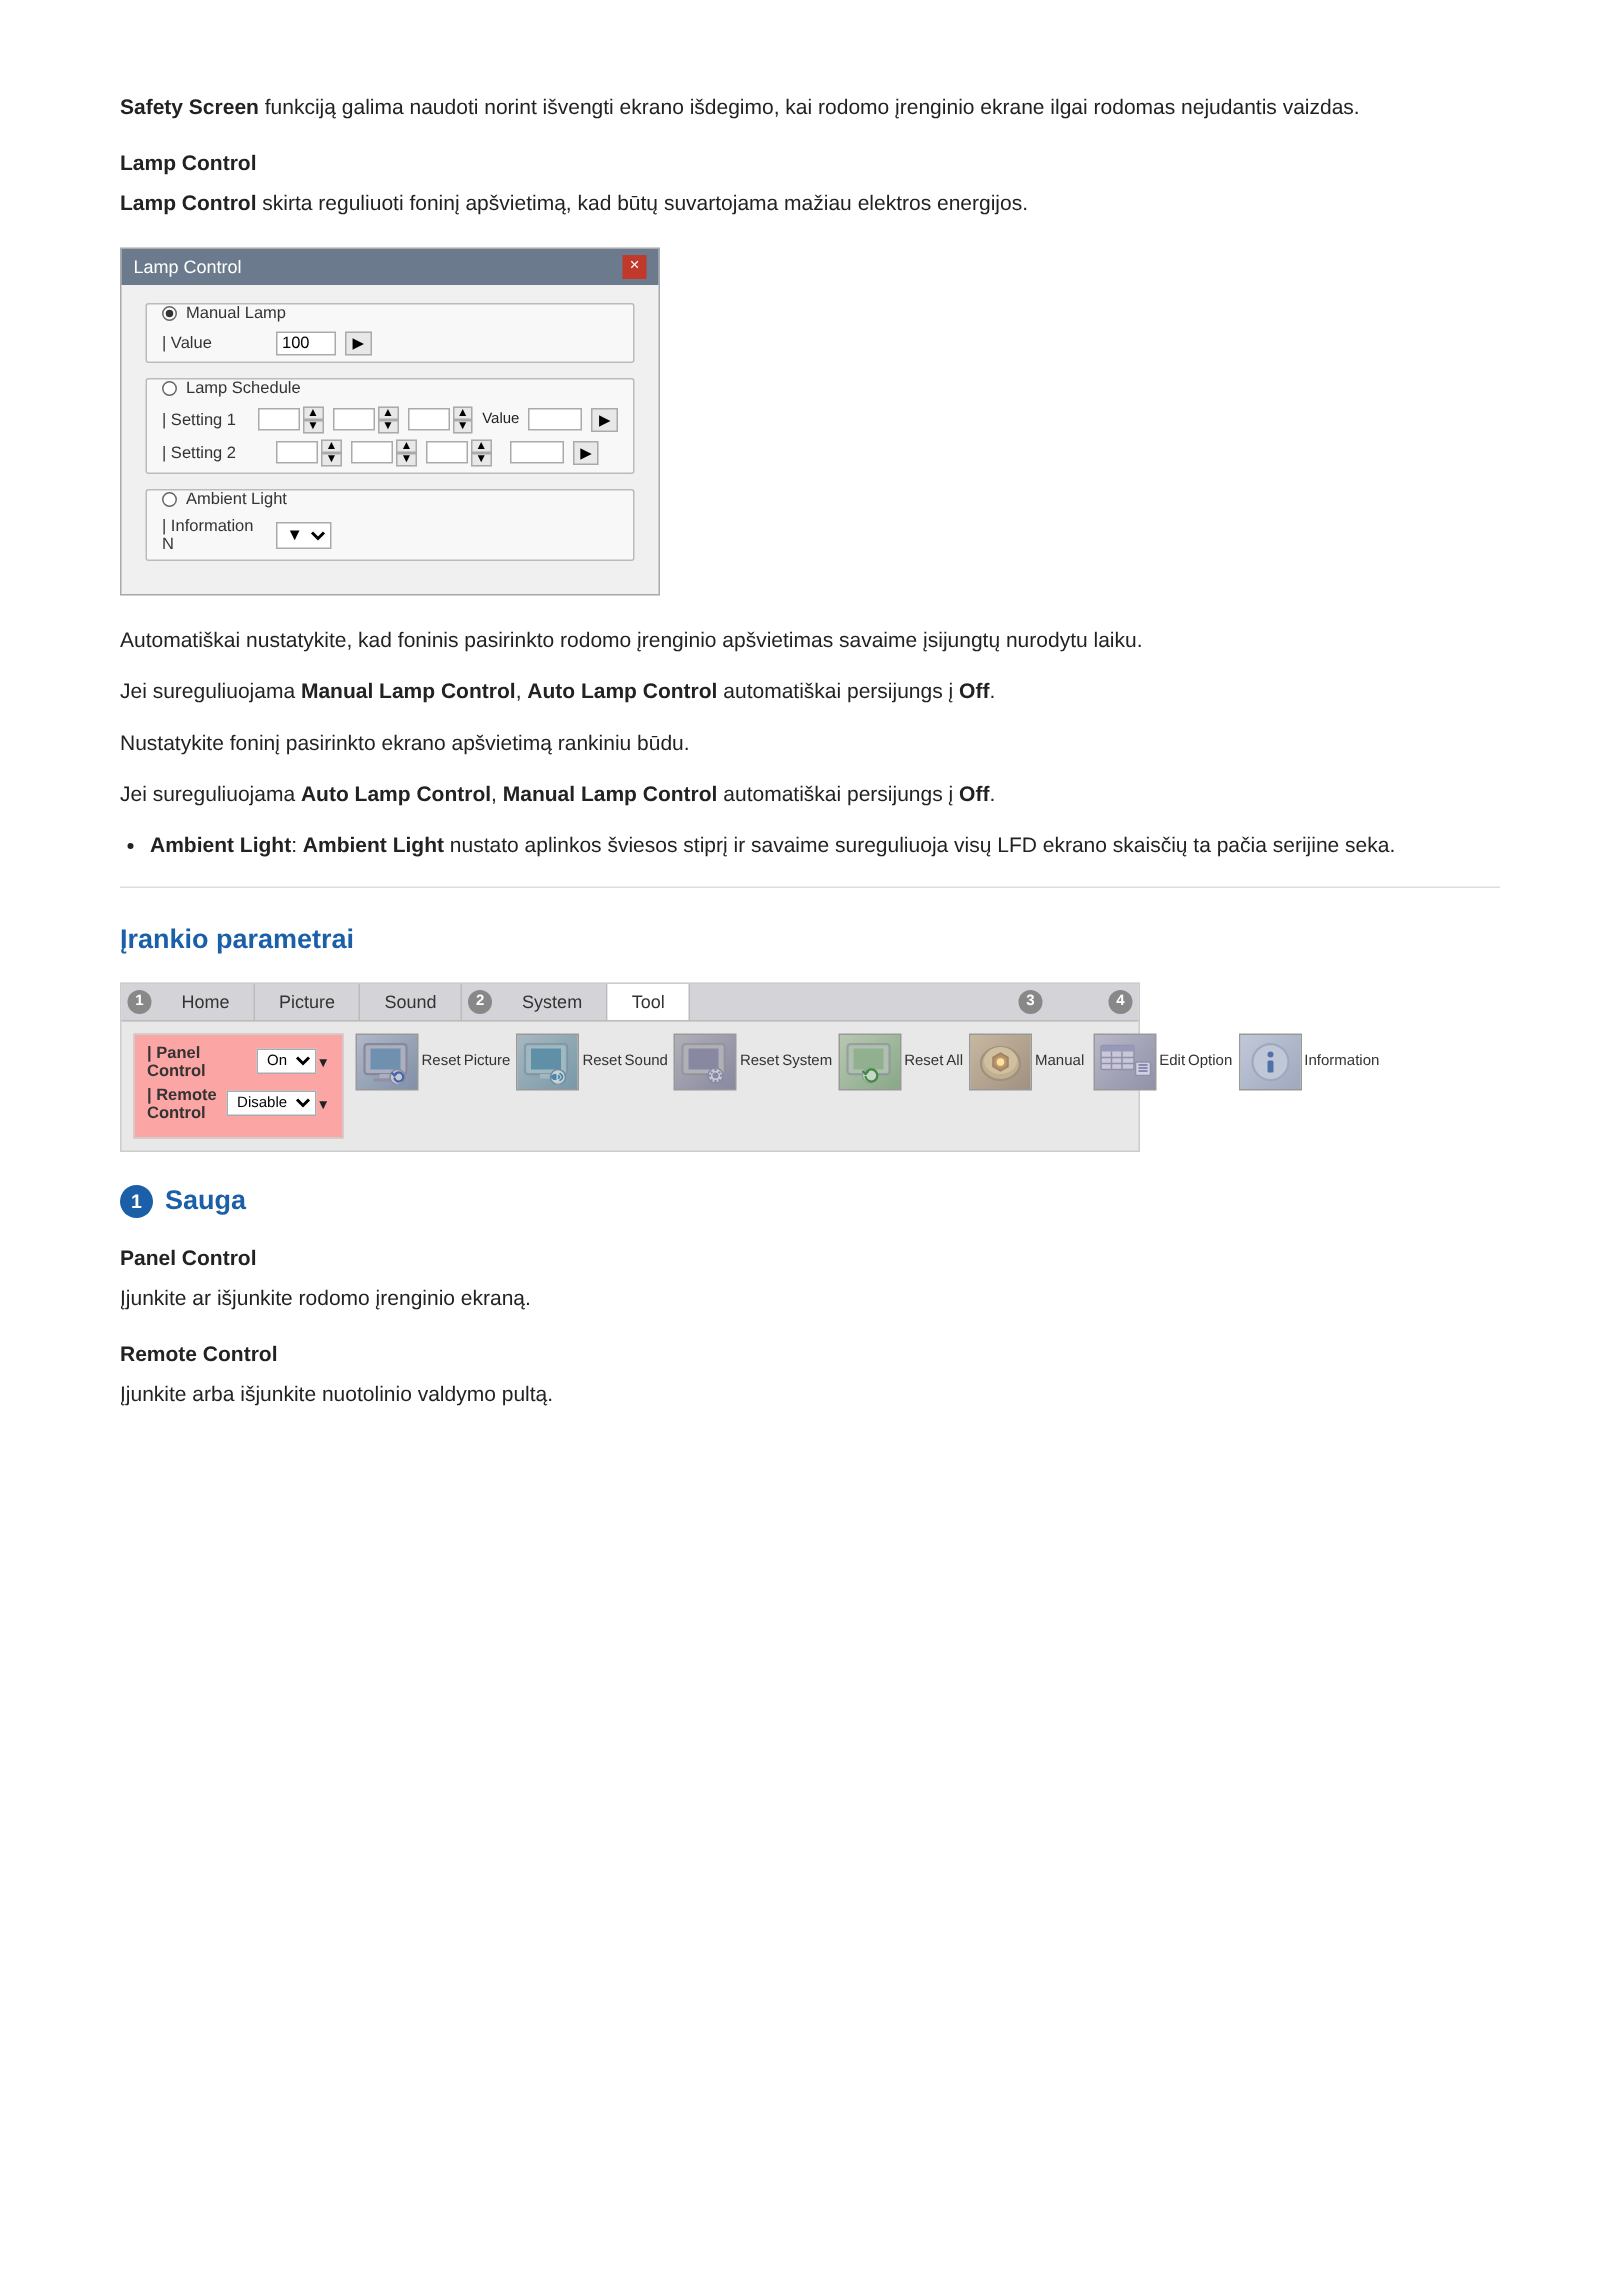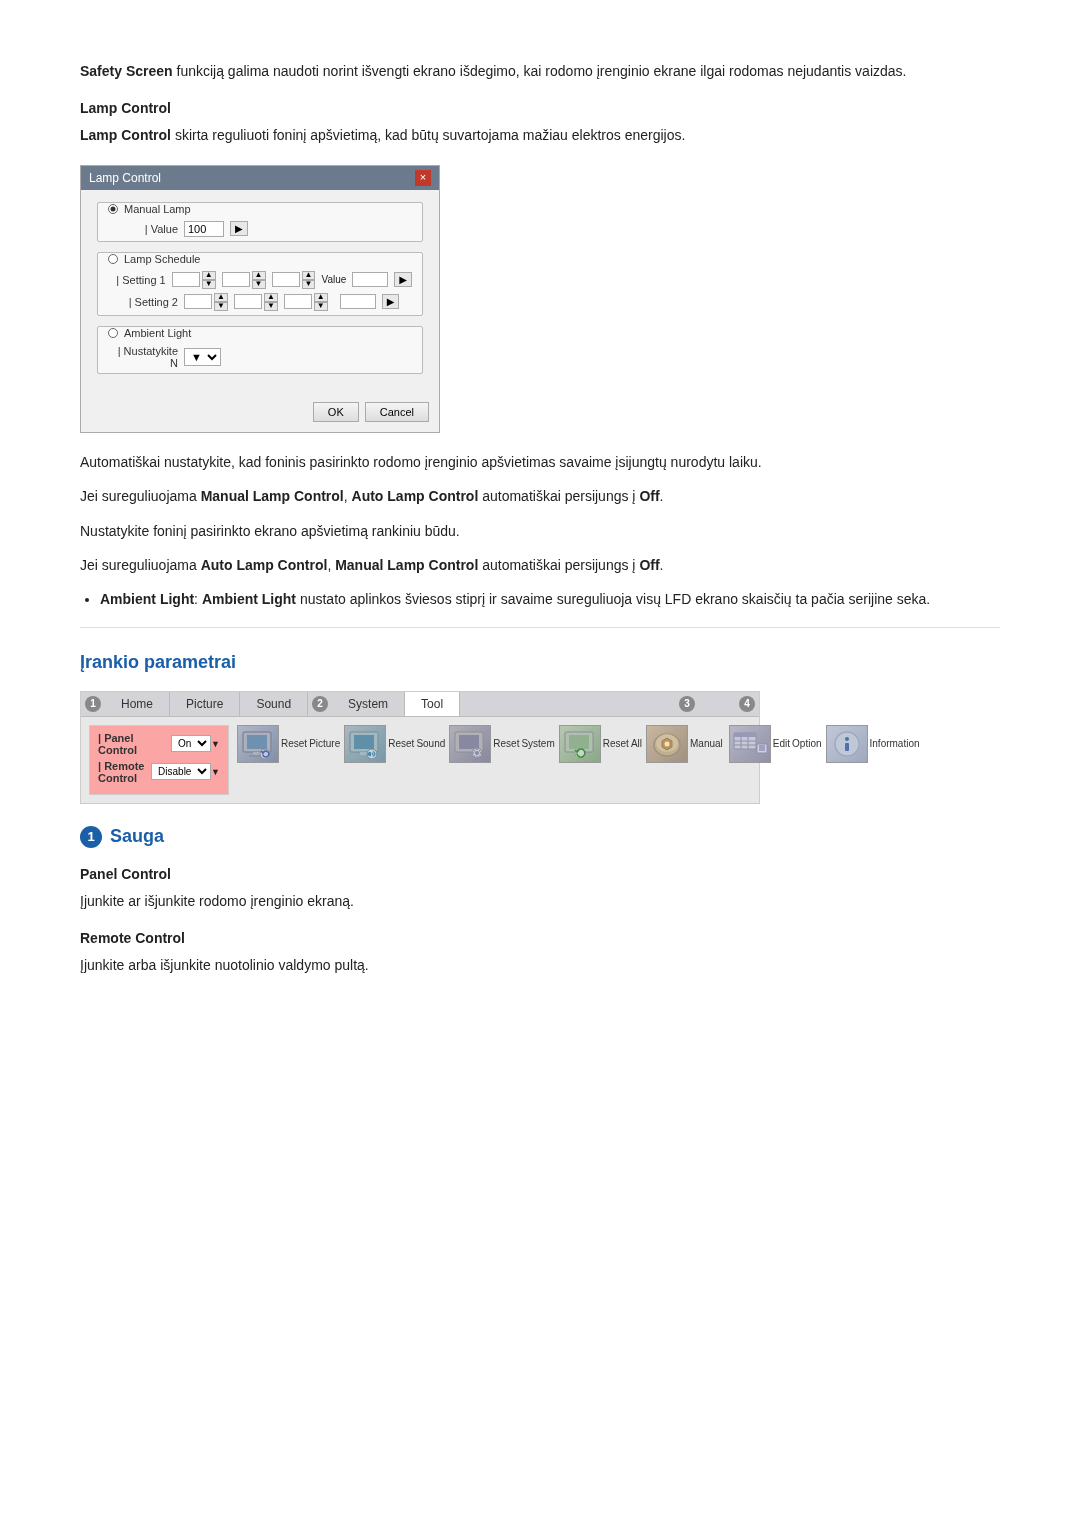--- a/index.html
+++ b/index.html
@@ -98,21 +98,20 @@
       display: flex;
       align-items: center;
       gap: 6px;
       margin-bottom: 4px;
       font-size: 11px;
     }
     .dialog-label {
       width: 70px;
       font-size: 11px;
       color: #333;
-      text-align: right;
     }
     .dialog-input-small {
       width: 40px;
       border: 1px solid #aaa;
       padding: 1px 3px;
       font-size: 11px;
       background: #fff;
     }
     .dialog-arrow-btn {
       border: 1px solid #aaa;
@@ -428,30 +427,26 @@
           <button class="dialog-arrow-btn">▶</button>
         </div>
       </div>
 
       <div class="dialog-section">
         <div class="dialog-section-title">
           <span class="radio-dot"></span>
           <span>Ambient Light</span>
         </div>
         <div class="dialog-row">
-          <span class="dialog-label">| Nustatykite N</span>
+          <span class="dialog-label">| Information N</span>
           <select class="dialog-select-small">
             <option>▼</option>
           </select>
         </div>
       </div>
-    </div>
-    <div class="dialog-footer">
-      <button class="dialog-btn">OK</button>
-      <button class="dialog-btn">Cancel</button>
     </div>
   </div>
 </div>
 
 <p>Automatiškai nustatykite, kad foninis pasirinkto rodomo įrenginio apšvietimas savaime įsijungtų nurodytu laiku.</p>
 
 <p>
   <span>Jei sureguliuojama </span><strong>Manual Lamp Control</strong><span>, </span><strong>Auto Lamp Control</strong><span> automatiškai persijungs į </span><strong>Off</strong><span>.</span>
 </p>
 

